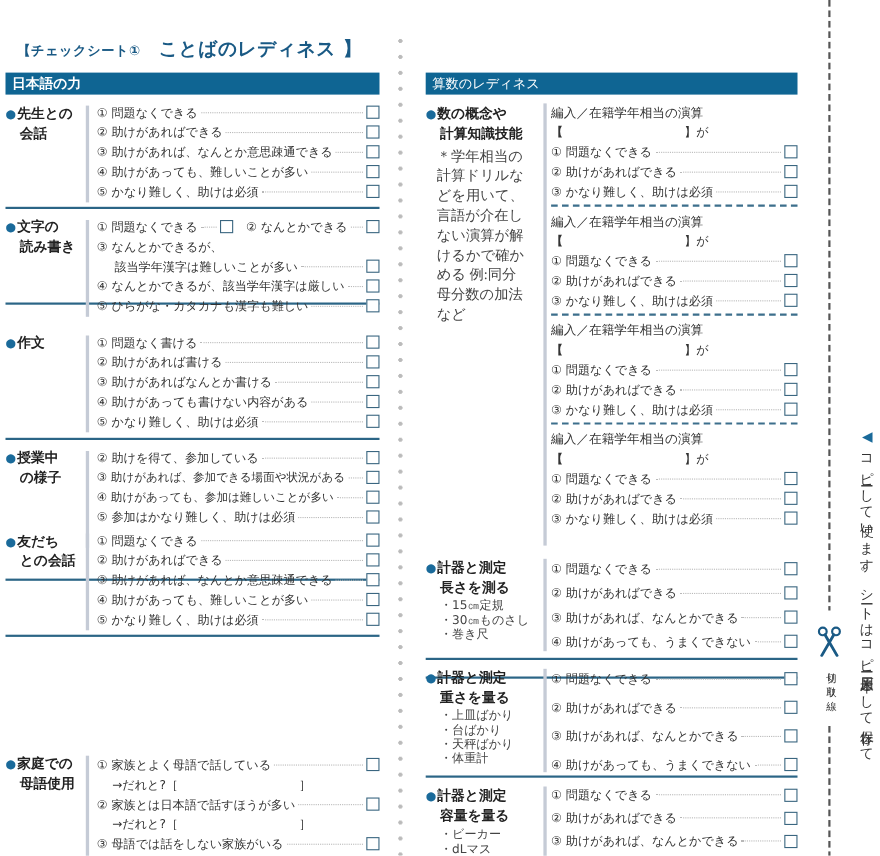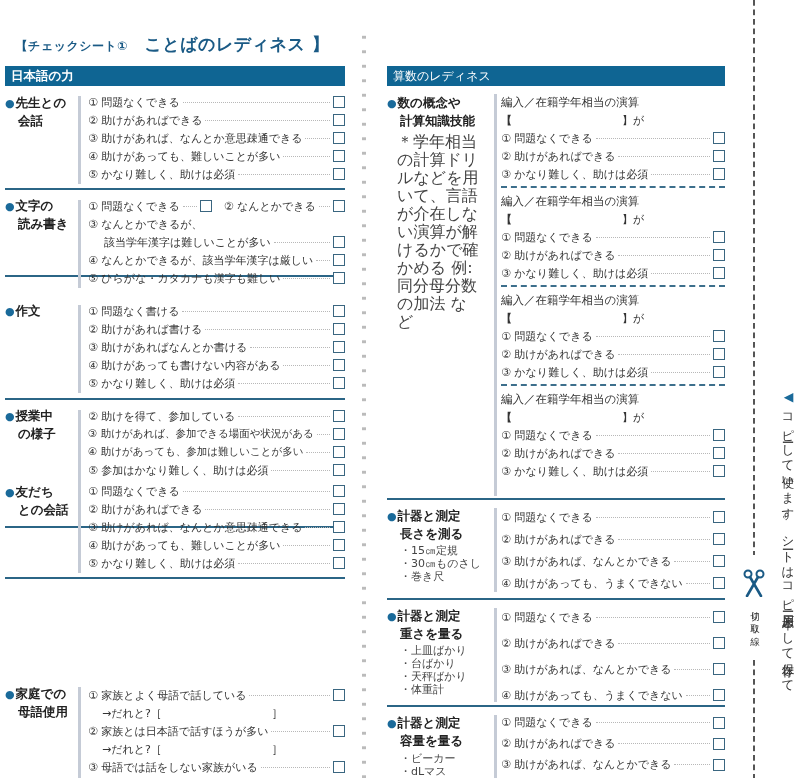--- a/index.html
+++ b/index.html
@@ -29,21 +29,21 @@
     border-bottom: 2px solid #2b6586;
   }
   .sheet-right .block { left: 2px; }
   .block-label {
     position: absolute; left: 0; top: 7px; font-weight: bold; font-size: 12.5px;
     line-height: 17px; color: #222; white-space: nowrap;
   }
   .block-label .dot { color: #1a6a9a; font-size: 11px; margin-right: 1px; }
   .block-label .indent { padding-left: 13px; display: block; }
   .block-sub { font-weight: normal; font-size: 11px; line-height: 13px; color: #444; padding-left: 13px; display:block; white-space: nowrap;}
-  .block-note { font-weight: normal; font-size: 16px; line-height: 18px; color: #444; padding-left: 10px; display:block; white-space: normal; width: 95px; margin-top: 4px;}
+  .block-note { font-weight: normal; font-size: 13px; line-height: 18px; color: #444; padding-left: 10px; display:block; white-space: normal; width: 95px; margin-top: 4px; font-family: Liberation Serif, serif;}
 
   .vline { position: absolute; width: 3px; background: #c5cbd6; }
 
   .rows { position: absolute; right: 0; }
   .row {
     display: flex; align-items: center; height: 18px; font-size: 11px; color: #333;
     white-space: nowrap;
   }
   .row .txt { flex: 0 0 auto; }
   .row .dots { flex: 1 1 auto; border-bottom: 1px dotted #b8b8b8; margin: 0 3px; height: 1px; align-self: center; }
@@ -289,21 +289,21 @@
         </div>
     </div>
   </div>
 </div>
 
 <div class="mid-dots"></div>
 
 <div class="sheet sheet-right" style="height:778px;">
   <div class="section-bar">算数のレディネス</div>
 
-  <div class="block" style="top:87px;height:413px;">
+  <div class="block" style="top:87px;height:530px;">
     <div class="block-label">
       <span class="dot">●</span><span>数の概念や</span>
       <span class="indent">計算知識技能</span>
       <span class="block-note">＊学年相当の計算ドリルなどを用いて、言語が介在しない演算が解けるかで確かめる 例:同分母分数の加法 など</span>
     </div>
     <div class="vline" style="left:107px;top:7px;height:402px;"></div>
     <div class="rows" style="left:114px;top:6px;">
 
       <div>
         <div class="row" style="font-size:11.5px">

